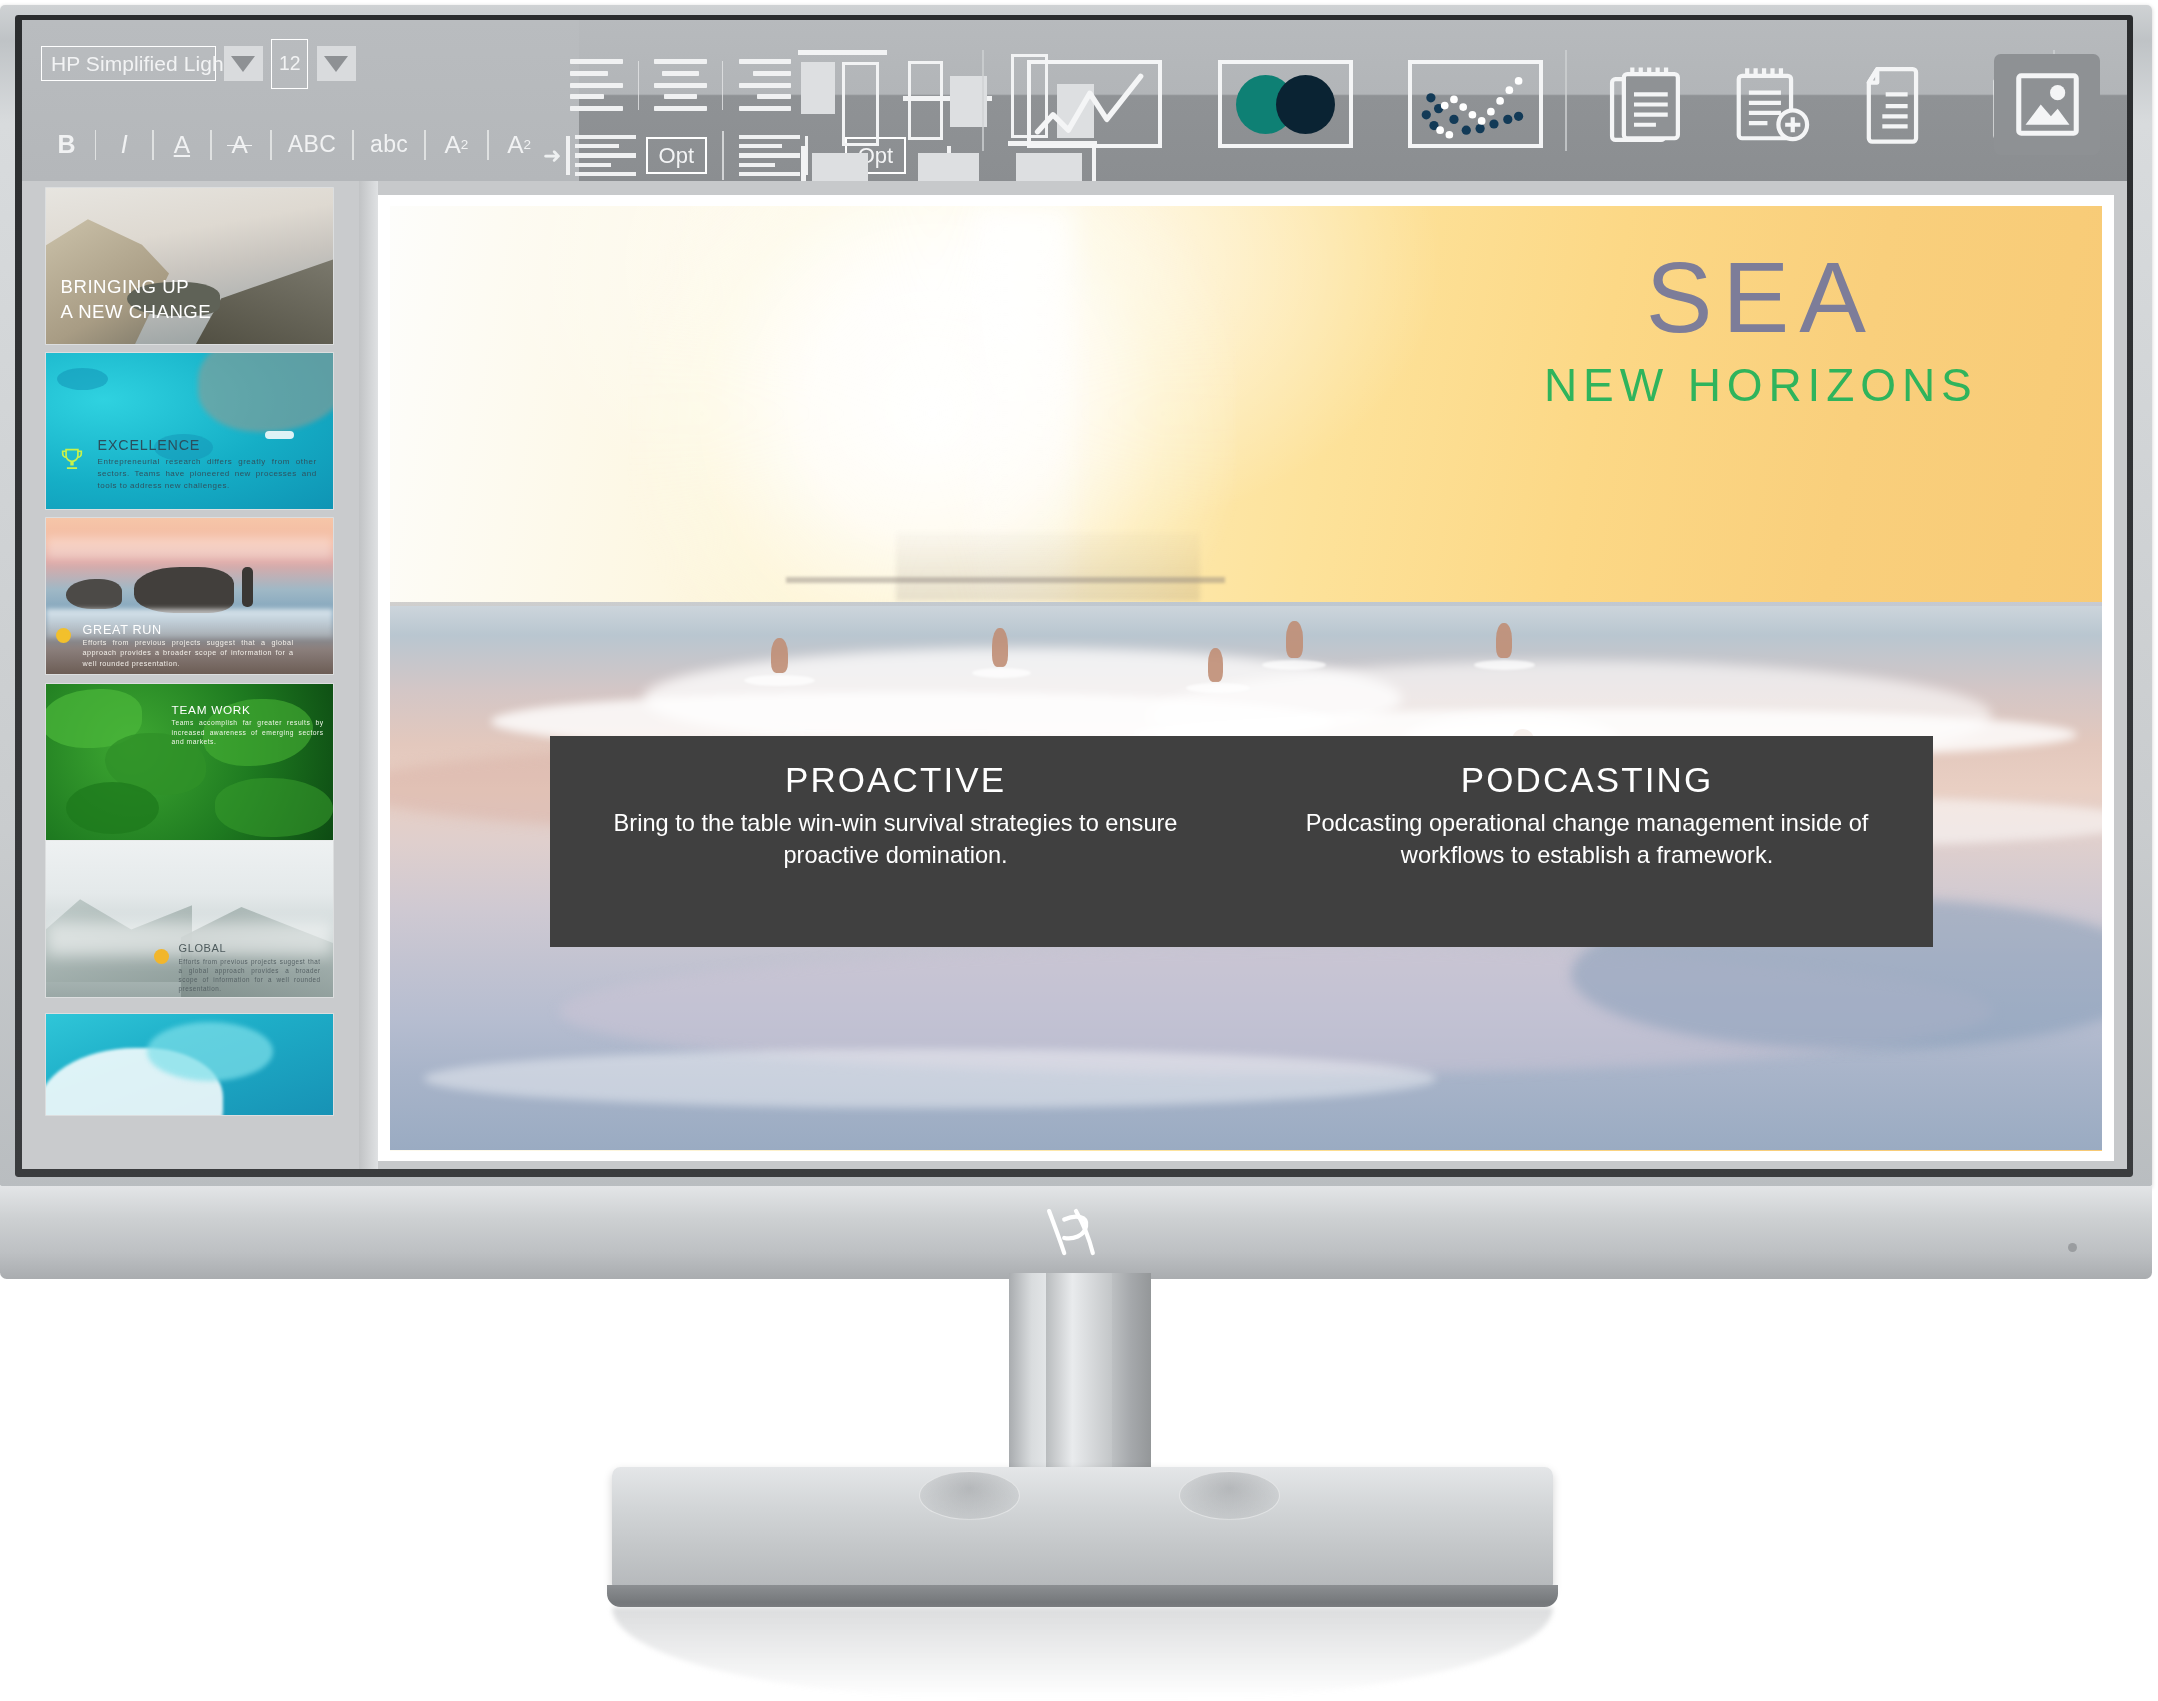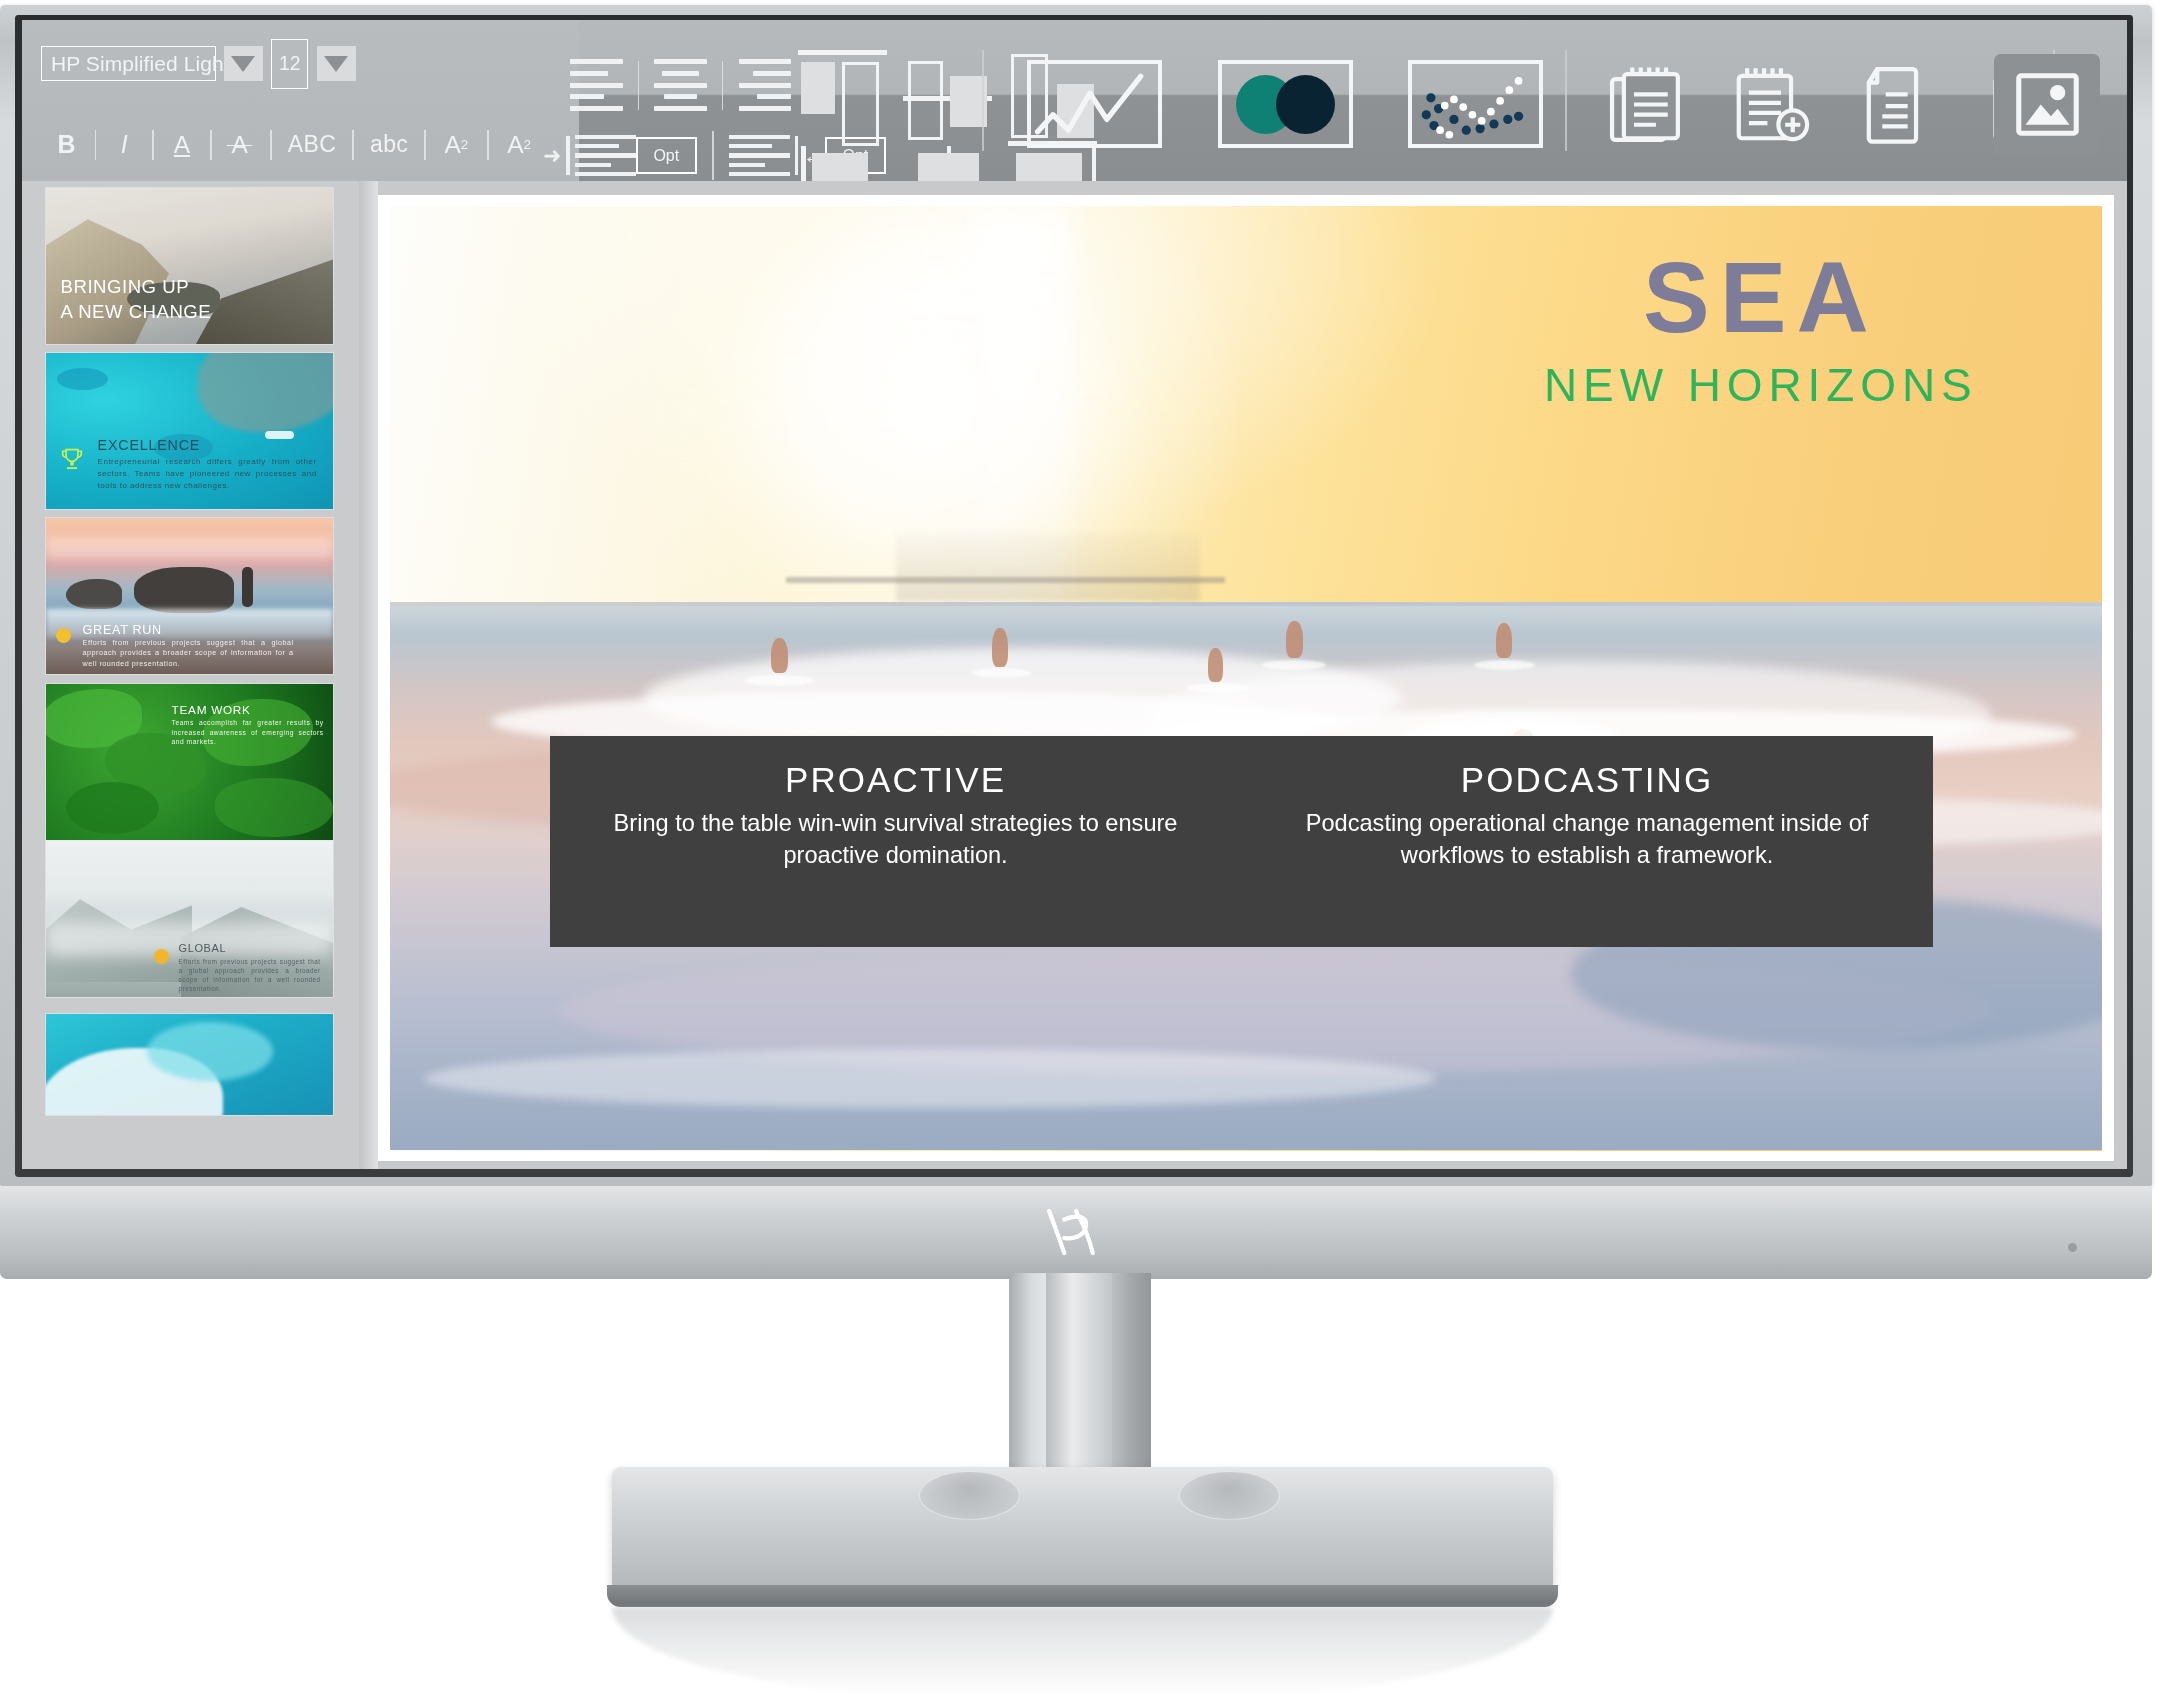--- a/index.html
+++ b/index.html
@@ -71,21 +71,21 @@
   .ai span{ display:block; height:5px; background:#f0f1f2; border-radius:0.8px; }
   .vsep{ width:1.7px; height:49px; background:#e4e5e6; margin:0 6.7px; opacity:.8; }
 
   .indent-group{ position:absolute; left:521px; top:111px; display:flex; align-items:center; }
   .ind-ic{ display:flex; align-items:center; gap:5px; }
   .ind-arrow{ color:#eef0f1; font-size:22px; line-height:1; }
   .ind-lines{ display:flex; flex-direction:column; gap:5px; }
   .ind-lines span{ display:block; height:4.2px; background:#f0f1f2; }
   .ind-bar{ width:3.4px; height:39px; background:#f0f1f2; }
   .opt-box{ width:61px;height:37px;border:2.5px solid #fff; display:flex;align-items:center;justify-content:center;
-    color:#f3f4f5; font-size:16px; }
+    color:#f3f4f5; font-size:22px; margin-left:10px; }
 
   
   .shape-group{ position:absolute; left:776px; top:27px; display:flex; gap:11.8px; align-items:flex-start; }
   .sh{ position:relative; width:93px; height:103px; }
   .sh .rail{ position:absolute; background:#f2f3f4; }
   .sh .rect-f{ position:absolute; background:#dddfe1; }
   .sh .rect-o{ position:absolute; border:3.4px solid #f2f3f4; }
 
   .shape-group2{ position:absolute; left:776px; top:126px; display:flex; gap:11.8px; }
   .sh2{ position:relative; width:93px; height:51px; }
@@ -151,21 +151,21 @@
     background:linear-gradient(180deg,rgba(120,110,105,.1),rgba(120,110,105,.55));
     filter:blur(2.5px); }
   .pier-h{ position:absolute; left:396px; top:371px; width:439px; height:5.9px;
     background:rgba(140,130,125,.45); filter:blur(1.7px); }
   .surfer{ position:absolute; background:#c08e76; border-radius:46% 46% 30% 30%; opacity:.9; }
   .board{ position:absolute; background:rgba(255,255,255,.72); border-radius:50%; filter:blur(0.8px); }
 
   .slide-title{ position:absolute; right:71px; top:39px; text-align:center; width:540px; }
   .st1{ font-size:78px; letter-spacing:10px; color:#7d7d99; font-weight:400; line-height:1.12;
     font-family:"Liberation Sans", sans-serif; }
-  .st2{ font-size:100px; letter-spacing:10px; color:#7d7d99; font-weight:700; line-height:1.05; }
+  .st2{ font-size:100px; letter-spacing:10px; color:#7d7d99; font-weight:400; line-height:1.05; }
   .st3{ font-size:46px; letter-spacing:5.9px; color:#2fb45c; font-weight:300; line-height:1.4; margin-top:3px; }
 
   .green-band{ position:absolute; left:160px; top:530px; width:1383px; height:211px;
     background:#404040; }
   .gb-cols{ display:flex; width:100%; height:100%; padding-top:23.6px; }
   .gb-col{ flex:1; text-align:center; color:#fff; padding:0 22px; }
   .gb-h{ font-size:35px; letter-spacing:2.1px; font-weight:400; margin-bottom:8.4px; }
   .gb-p{ font-size:23.6px; line-height:1.34; font-weight:400; }
 
   

